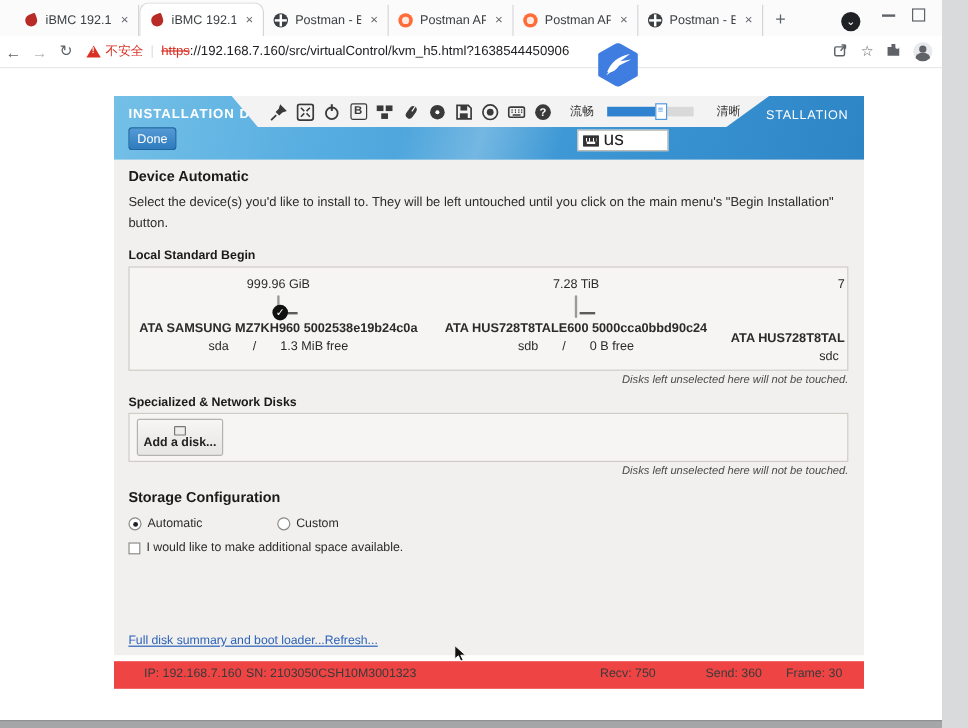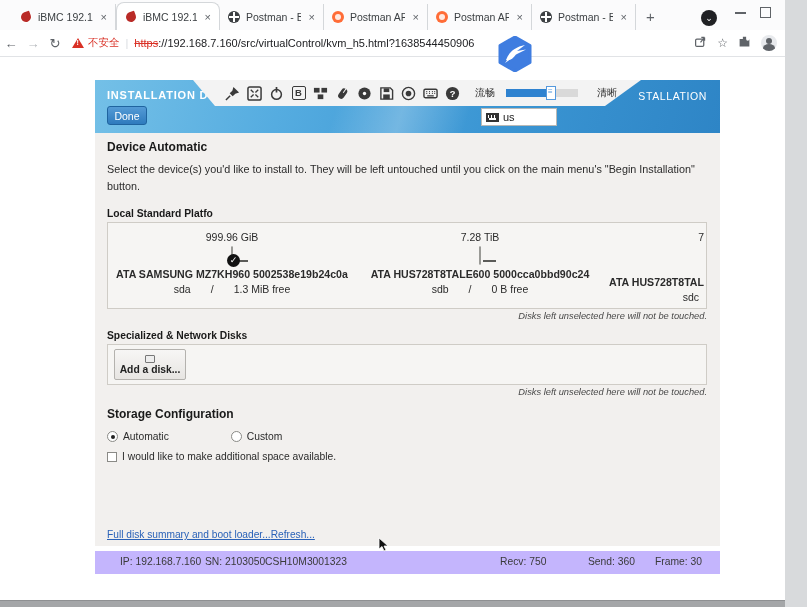--- a/index.html
+++ b/index.html
@@ -61,21 +61,21 @@
   .hdr-left { position:absolute; left:12px; top:9px; color:#fff; font-weight:bold; font-size:11px; letter-spacing:.8px; }
   .hdr-right { position:absolute; right:13px; top:10px; color:#fff; font-size:10.5px; letter-spacing:.6px;margin-left:44px; }
   .done-btn { position:absolute; left:12px; top:26px; width:40px; height:19px; background:linear-gradient(#549bd6,#2e7bbd);
     border:1px solid #1f649f; border-radius:3px; color:#fff; font-size:10.5px; text-align:center; line-height:18px; cursor:pointer; }
   .kb-box { position:absolute; left:386px; top:28px; width:76px; height:18px; background:#fff; border:1px solid #b9b9b6;
     display:flex; align-items:center; gap:4px; padding:0 4px; cursor:pointer; }
   .kb-ic { width:13px; height:9px; border:1px solid #333; background:#333; position:relative; flex:none; }
   .kb-ic::before { content:""; position:absolute; left:1px; top:1px; width:9px; height:3px;
     background:repeating-linear-gradient(90deg,#fff 0 1px,transparent 1px 3px); }
   .kb-ic::after { content:""; position:absolute; left:2px; bottom:1px; width:7px; height:1.5px; background:#fff; }
-  .kb-val { font-size:11px; color:#222; }
+  .kb-val { font-size:16px; color:#222; }
 
   
   .kvm-toolbar { position:absolute; left:98px; top:0px; width:448px; height:26px; background:#f3f3f3; z-index:5;
     clip-path:polygon(0 0,100% 0,calc(100% - 36px) 100%,22px 100%);
     display:flex; align-items:center; padding:0 46px 0 32px; gap:7px; }
   .tbi { width:15px; height:15px; flex:none; display:flex; align-items:center; justify-content:center; cursor:pointer; }
   .tbi svg { width:15px; height:15px; display:block; }
   .tbi-b { width:14px; height:14px; border:1.5px solid #3a3a3a; border-radius:2px; color:#3a3a3a; font-size:9.5px; font-weight:bold; line-height:11px; text-align:center; }
   .sl-label { font-size:10px; color:#333; margin-left:8px; white-space:nowrap; }
   .slider { position:relative; width:72px; height:8px; margin:0 4px; background:#d9d9d9; flex:none; cursor:pointer; }
@@ -113,21 +113,21 @@
   .radio-item { display:flex; align-items:center; gap:5px; cursor:pointer; }
   .radio { width:11px; height:11px; border-radius:50%; border:1px solid #8a8a86; background:#fff; position:relative; }
   .radio.checked::after { content:""; position:absolute; left:2.5px; top:2.5px; width:4px; height:4px; border-radius:50%; background:#222; }
   .check-row { display:flex; align-items:center; gap:5px; font-size:10.3px; cursor:pointer; }
   .checkbox { width:10px; height:10px; border:1px solid #8a8a86; background:#fff; }
   .ana-bottom { position:absolute; left:12px; bottom:6px; width:600px; display:flex; align-items:center; font-size:10.2px; }
   .link { color:#2a62b8; text-decoration:underline; cursor:pointer; }
   .sel-summary { margin-left:auto; color:#2b2b2b; margin-right:6px; }
 
   
-  .kvm-status { position:absolute; left:95px; top:494px; width:625px; height:23px; background:#c4b5fd; font-size:10.3px; color:#3a3a3a; }
+  .kvm-status { position:absolute; left:95px; top:494px; width:625px; height:23px; background:#ef4444; font-size:10.3px; color:#3a3a3a; }
   .kvm-status span { position:absolute; top:5px; white-space:nowrap; }
   .st-ip { left:25px; } .st-sn { left:110px; } .st-recv { left:405px; } .st-send { left:493px; } .st-frame { left:560px; }
 
   
   .cursor { position:absolute; left:378px; top:480px; z-index:70; }
 
   
   .desk-right { position:absolute; left:785px; top:0; width:22px; height:607px; background:#d8dadc; }
   .desk-bottom { position:absolute; left:0; top:600px; width:785px; height:7px; background:#a4a6a8; border-top:1px solid #8e9092; }
 </style>
@@ -291,21 +291,21 @@
             <div class="fill" style="width:60%"></div>
             <div class="handle" style="left:55%"></div>
           </div>
           <span class="sl-label">清晰</span>
         </div>
 
         <div class="ana-content">
           <div class="sec-title">Device Automatic</div>
           <div class="intro">Select the device(s) you'd like to install to.  They will be left untouched until you click on the main menu's "Begin Installation" button.</div>
 
-          <div class="grp-label">Local Standard Platfo</div>
+          <div class="grp-label">Local Standard Begin</div>
           <div class="disk-box">
             <div class="disk-row">
               <div class="disk">
                 <span class="d-size">999.96 GiB</span>
                 <span class="d-icon-wrap">
                   <span class="d-icon"></span>
                   <span class="d-check">✓</span>
                 </span>
                 <span class="d-name">ATA SAMSUNG MZ7KH960 5002538e19b24c0a</span>
                 <span class="d-dev">

